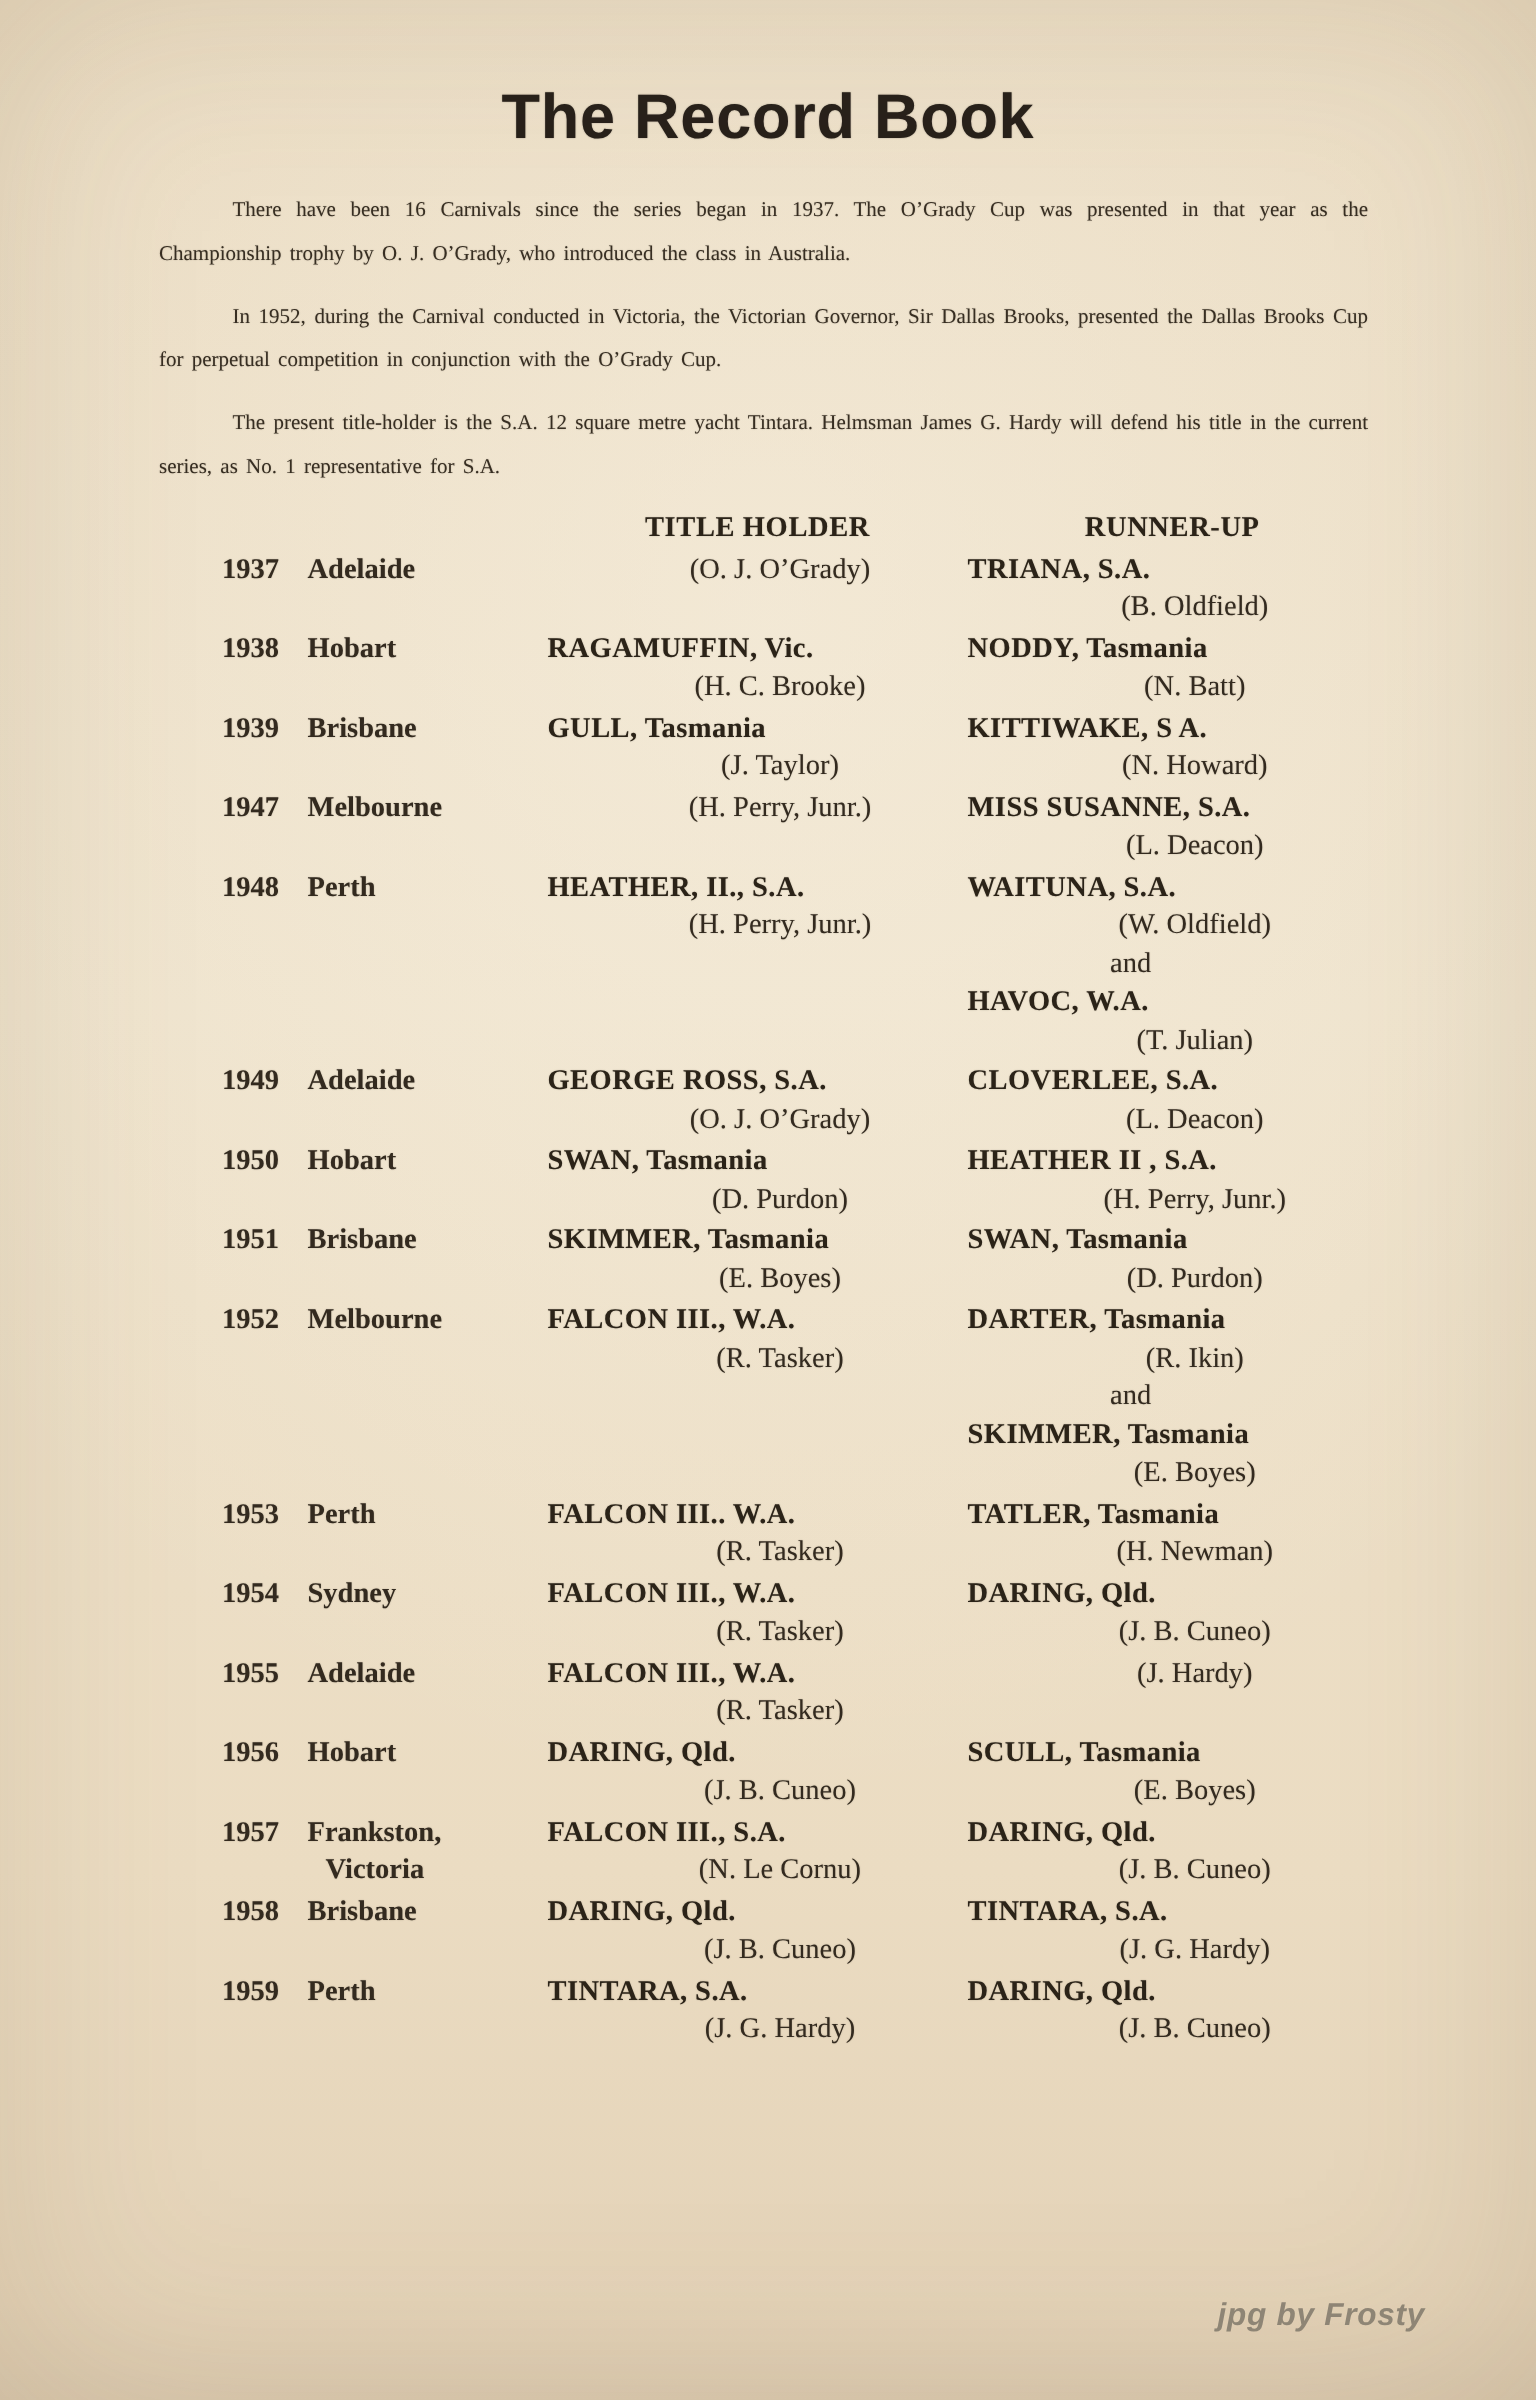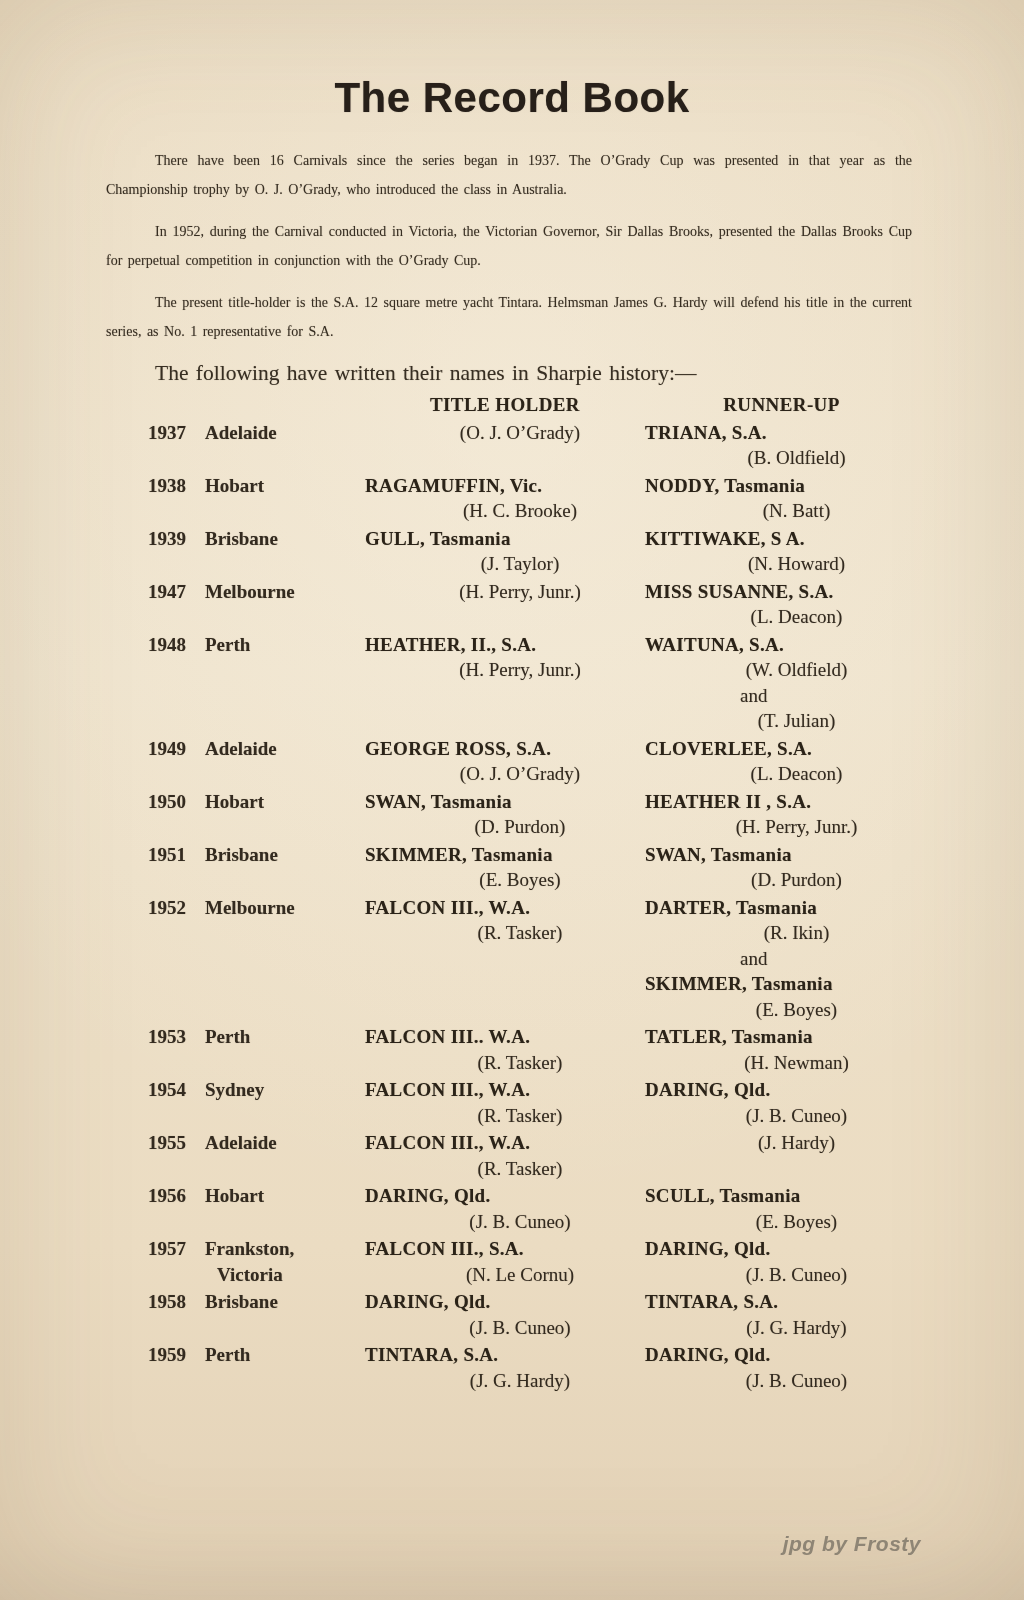--- a/index.html
+++ b/index.html
@@ -14,21 +14,21 @@
     background-image:
       radial-gradient(120% 85% at 50% 26%, rgba(253,248,236,0.38) 0%, rgba(253,248,236,0) 58%),
       linear-gradient(180deg, #e9dac0 0%, #eee2cb 42%, #ebdcc2 78%, #e4d3b8 96%, #ddccb2 100%);
   }
   .vignette {
     position: absolute; inset: 0; pointer-events: none;
     box-shadow: inset 0 0 140px rgba(118,92,58,0.16);
   }
   .page-title {
     margin: 0;
-    padding-top: 74px;
+    padding-top: 54px;
     text-align: center;
     font-family: "Liberation Sans", "DejaVu Sans", sans-serif;
     font-weight: bold;
     font-size: 42px;
     letter-spacing: 0.5px;
     color: #27201a;
     text-shadow: 0 0 1px rgba(39,32,26,0.45);
   }
   .body-copy { margin: 24px 112px 0 106px; }
   .para {
@@ -66,41 +66,40 @@
   .venue { width: 160px; font-weight: bold; }
   .venue-line.indent { padding-left: 12px; }
   .cell-th { width: 280px; }
   .cell-ru { flex: 1; }
   .boat { font-weight: bold; letter-spacing: 0.3px; color: #2b2318; }
   .skipper { padding-left: 30px; text-align: center; }
   .and { padding-left: 95px; }
   .watermark {
     position: absolute;
     top: 1532px;
-    right: 103px;
+    right: 74px;
     font-family: "Liberation Sans", "DejaVu Sans", sans-serif;
     font-style: italic;
     font-weight: bold;
     font-size: 21px;
     color: #8e8575;
     letter-spacing: 0.5px;
   }
 </style>
 </head>
 <body>
 
 <div class="vignette"></div>
 
 <h1 class="page-title">The Record Book</h1>
 
 <div class="body-copy">
   <p class="para">There have been 16 Carnivals since the series began in 1937.  The O’Grady Cup was presented in that year as the Championship trophy by O. J. O’Grady, who introduced the class in Australia.</p>
   <p class="para">In 1952, during the Carnival conducted in Victoria, the Victorian Governor, Sir Dallas Brooks, presented the Dallas Brooks Cup for perpetual competition in conjunction with the O’Grady Cup.</p>
   <p class="para">The present title-holder is the S.A. 12 square metre yacht Tintara. Helmsman James G. Hardy will defend his title in the current series, as No. 1 representative for S.A.</p>
-  <p class="intro">The following have written their names in Sharpie history:—</p>
 </div>
 
 <div class="record-table">
   <div class="thead">
     <span class="spacer-yv"></span>
     <span class="th-col">TITLE HOLDER</span>
     <span class="ru-col">RUNNER-UP</span>
   </div>
   <div id="rows">
       <div class="row">
@@ -163,20 +162,21 @@
           <div class="venue-line">Perth</div>
         </div>
         <div class="cell-th">
           <div class="boat">HEATHER, II., S.A.</div>
           <div class="skipper">(H. Perry, Junr.)</div>
         </div>
         <div class="cell-ru">
           <div class="boat">WAITUNA, S.A.</div>
           <div class="skipper">(W. Oldfield)</div>
           <div class="and">and</div>
+          <div class="boat">HAVOC, W.A.</div>
           <div class="skipper">(T. Julian)</div>
         </div>
       </div>
       <div class="row">
         <div class="year">1949</div>
         <div class="venue">
           <div class="venue-line">Adelaide</div>
         </div>
         <div class="cell-th">
           <div class="boat">GEORGE ROSS, S.A.</div>

